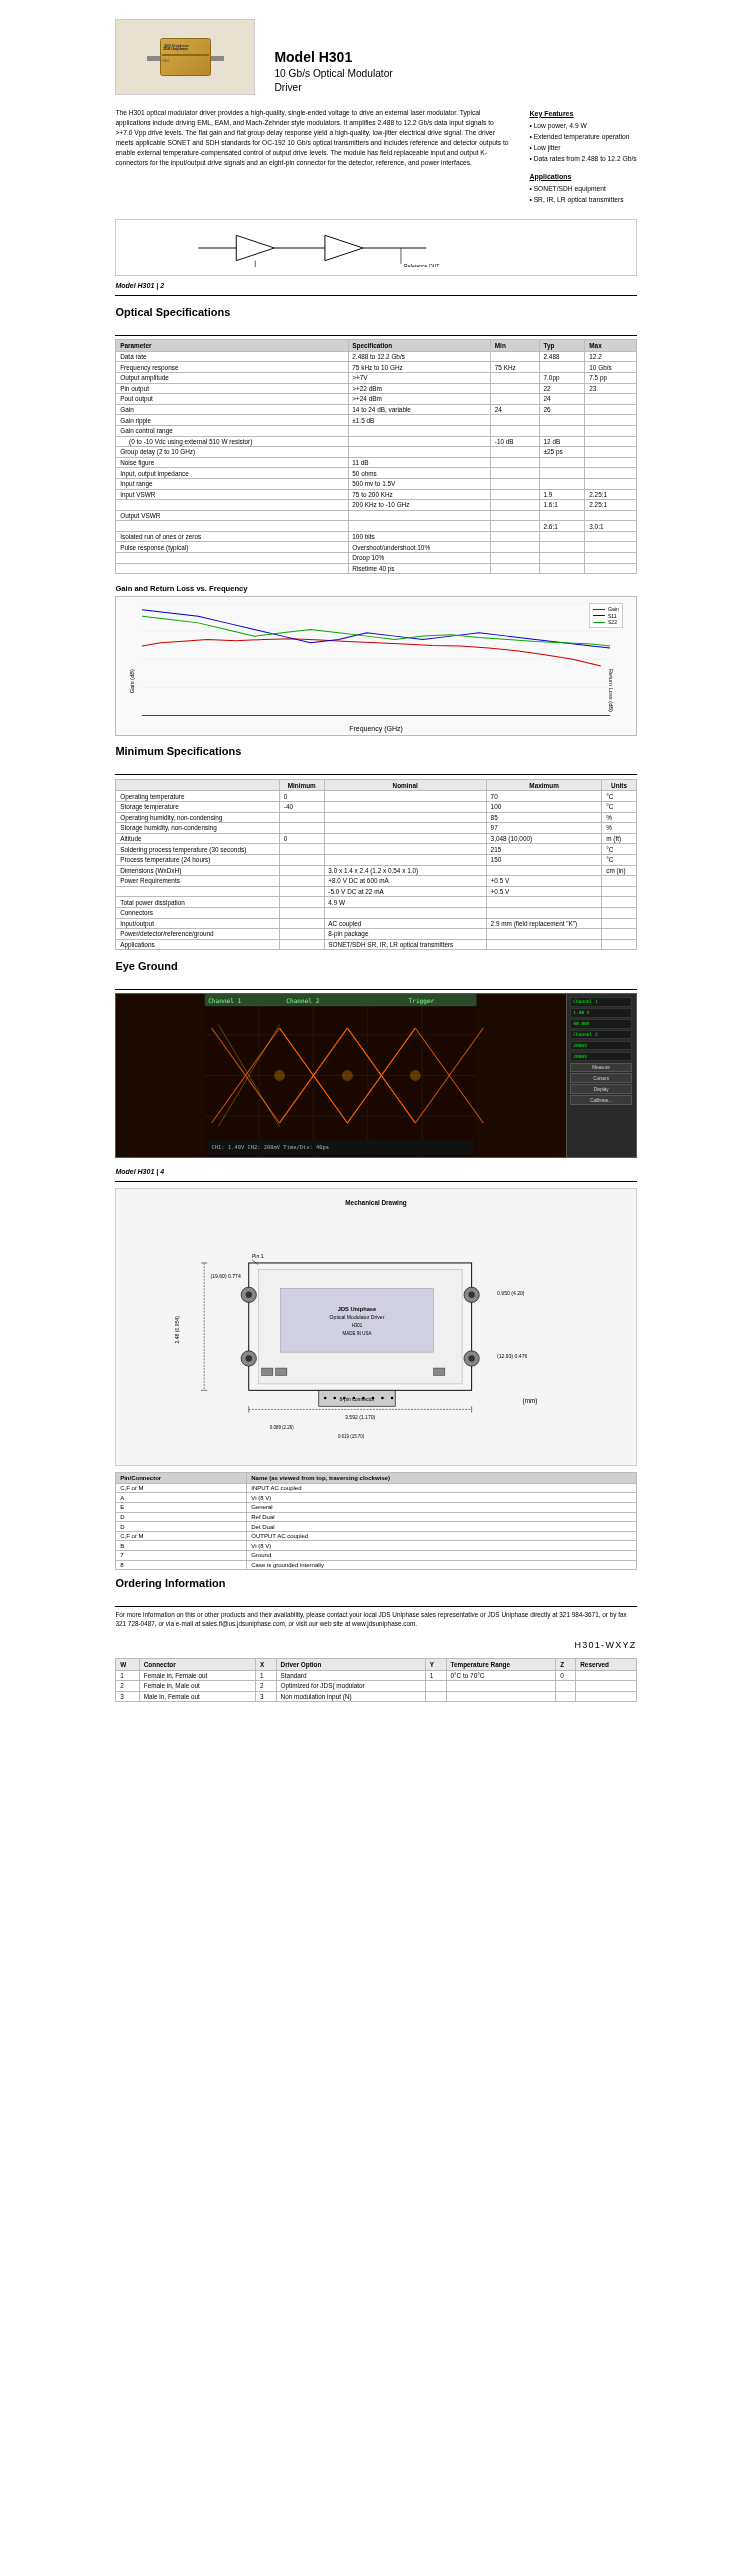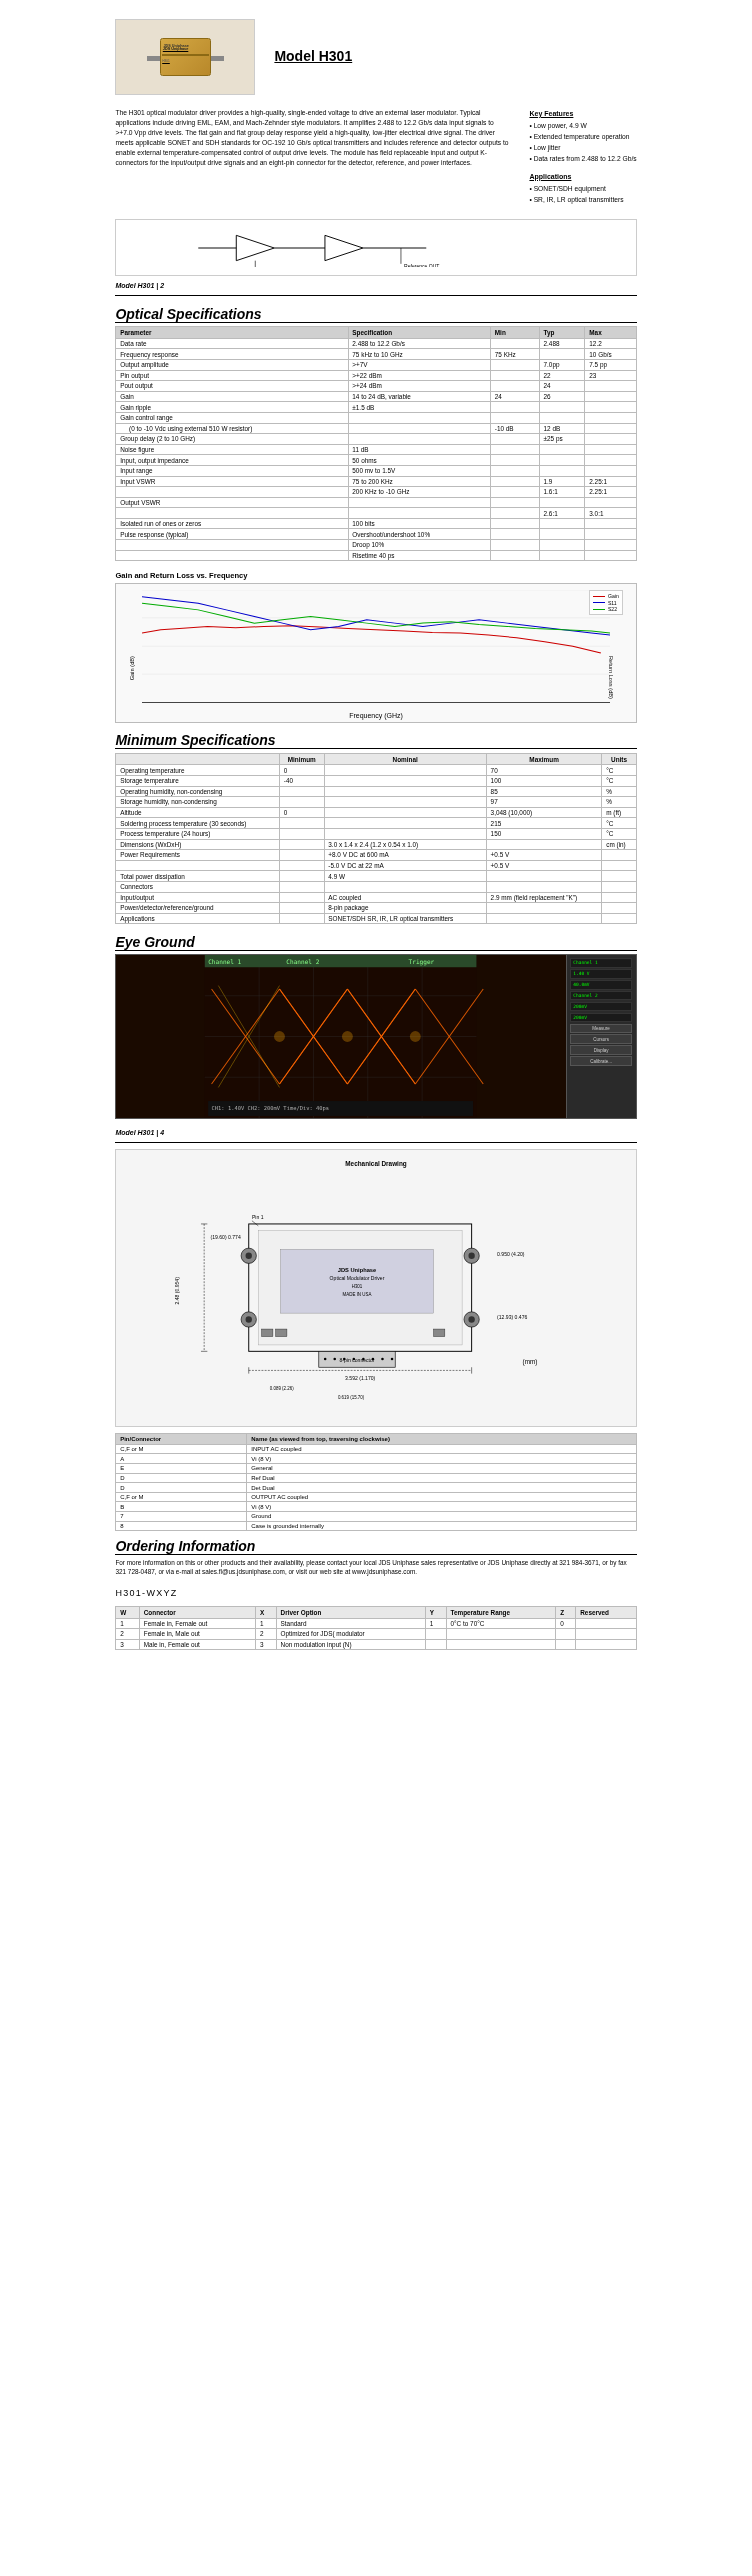--- a/index.html
+++ b/index.html
@@ -12,25 +12,24 @@
       margin: 0 auto;
     }
     .page {
       padding: 12.7px 25.4px;
       max-width: 572px;
       margin: 0 auto;
     }
     
     .header {
       display: flex;
-      align-items: center;
+      align-items: flex-end;
       gap: 19px;
       margin-bottom: 12.7px;
       padding-top: 6.4px;
-      text-decoration: underline;
     }
     .header-image {
       width: 140px;
       height: 76px;
       background: #e8e0d0;
       border: 0.6px solid #ccc;
       display: flex;
       align-items: center;
       justify-content: center;
       position: relative;
@@ -118,26 +117,25 @@
     }
     
     .page-marker {
       font-style: italic;
       font-size: 7px;
       font-weight: bold;
       margin: 6.4px 0;
     }
     
     .section-header {
-      font-size: 14px;
+      font-size: 11px;
       font-weight: bold;
       margin: 9.5px 0 3.2px 0;
       border-bottom: 0.6px solid #000;
-      padding-bottom: 0;
-      font-style: italic;
+      padding-bottom: 17px;
     }
     
     table {
       width: 100%;
       border-collapse: collapse;
       font-size: 6.4px;
       margin-bottom: 6.4px;
     }
     table th {
       background: #e8e8e8;
@@ -261,21 +259,21 @@
     .pin-table th {
       background: #d0d0d0;
     }
     
     .ordering-table {
       font-size: 6.4px;
     }
     .ordering-code {
       font-size: 14px;
       font-weight: bold;
-      text-align: left;
+      text-align: right;
       margin: 6.4px 0;
       letter-spacing: 1.3px;
     }
     .ordering-code span {
       font-size: 9px;
       font-weight: normal;
     }
     .ordering-info {
       font-size: 6.4px;
       line-height: 1.5;
@@ -313,20 +311,24 @@
           <div class="chip-connector-l"></div>
           <div class="chip-connector-r"></div>
           <div style="font-size:3.8px;color:#222;padding:2.5px 1.9px;margin-top:5.1px;font-weight:bold;">JDS Uniphase</div>
           <div style="background:#8b6914;height:1.9px;margin:1.3px;"></div>
           <div style="font-size:3.2px;color:#555;padding:1.3px;">H301</div>
         </div>
       </div>
     </div>
     <div class="header-title">
       <div class="model-title">Model H301</div>
+      <div class="model-subtitle">
+        <span>10 Gb/s Optical Modulator</span><br>
+        <span>Driver</span>
+      </div>
     </div>
   </div>
 
   <div class="description-section">
     <div class="description-text">The H301 optical modulator driver provides a high-quality, single-ended voltage to drive an external laser modulator. Typical applications include driving EML, EAM, and Mach-Zehnder style modulators. It amplifies 2.488 to 12.2 Gb/s data input signals to &gt;+7.0 Vpp drive levels. The flat gain and flat group delay response yield a high-quality, low-jitter electrical drive signal. The driver meets applicable SONET and SDH standards for OC-192 10 Gb/s optical transmitters and includes reference and detector outputs to enable external temperature-compensated control of output drive levels. The module has field replaceable input and output K-connectors for the input/output drive signals and an eight-pin connector for the detector, reference, and power interfaces.</div>
     <div>
       <div class="key-features">
         <h3>Key Features</h3>
         <ul>
           <li>Low power, 4.9 W</li>

